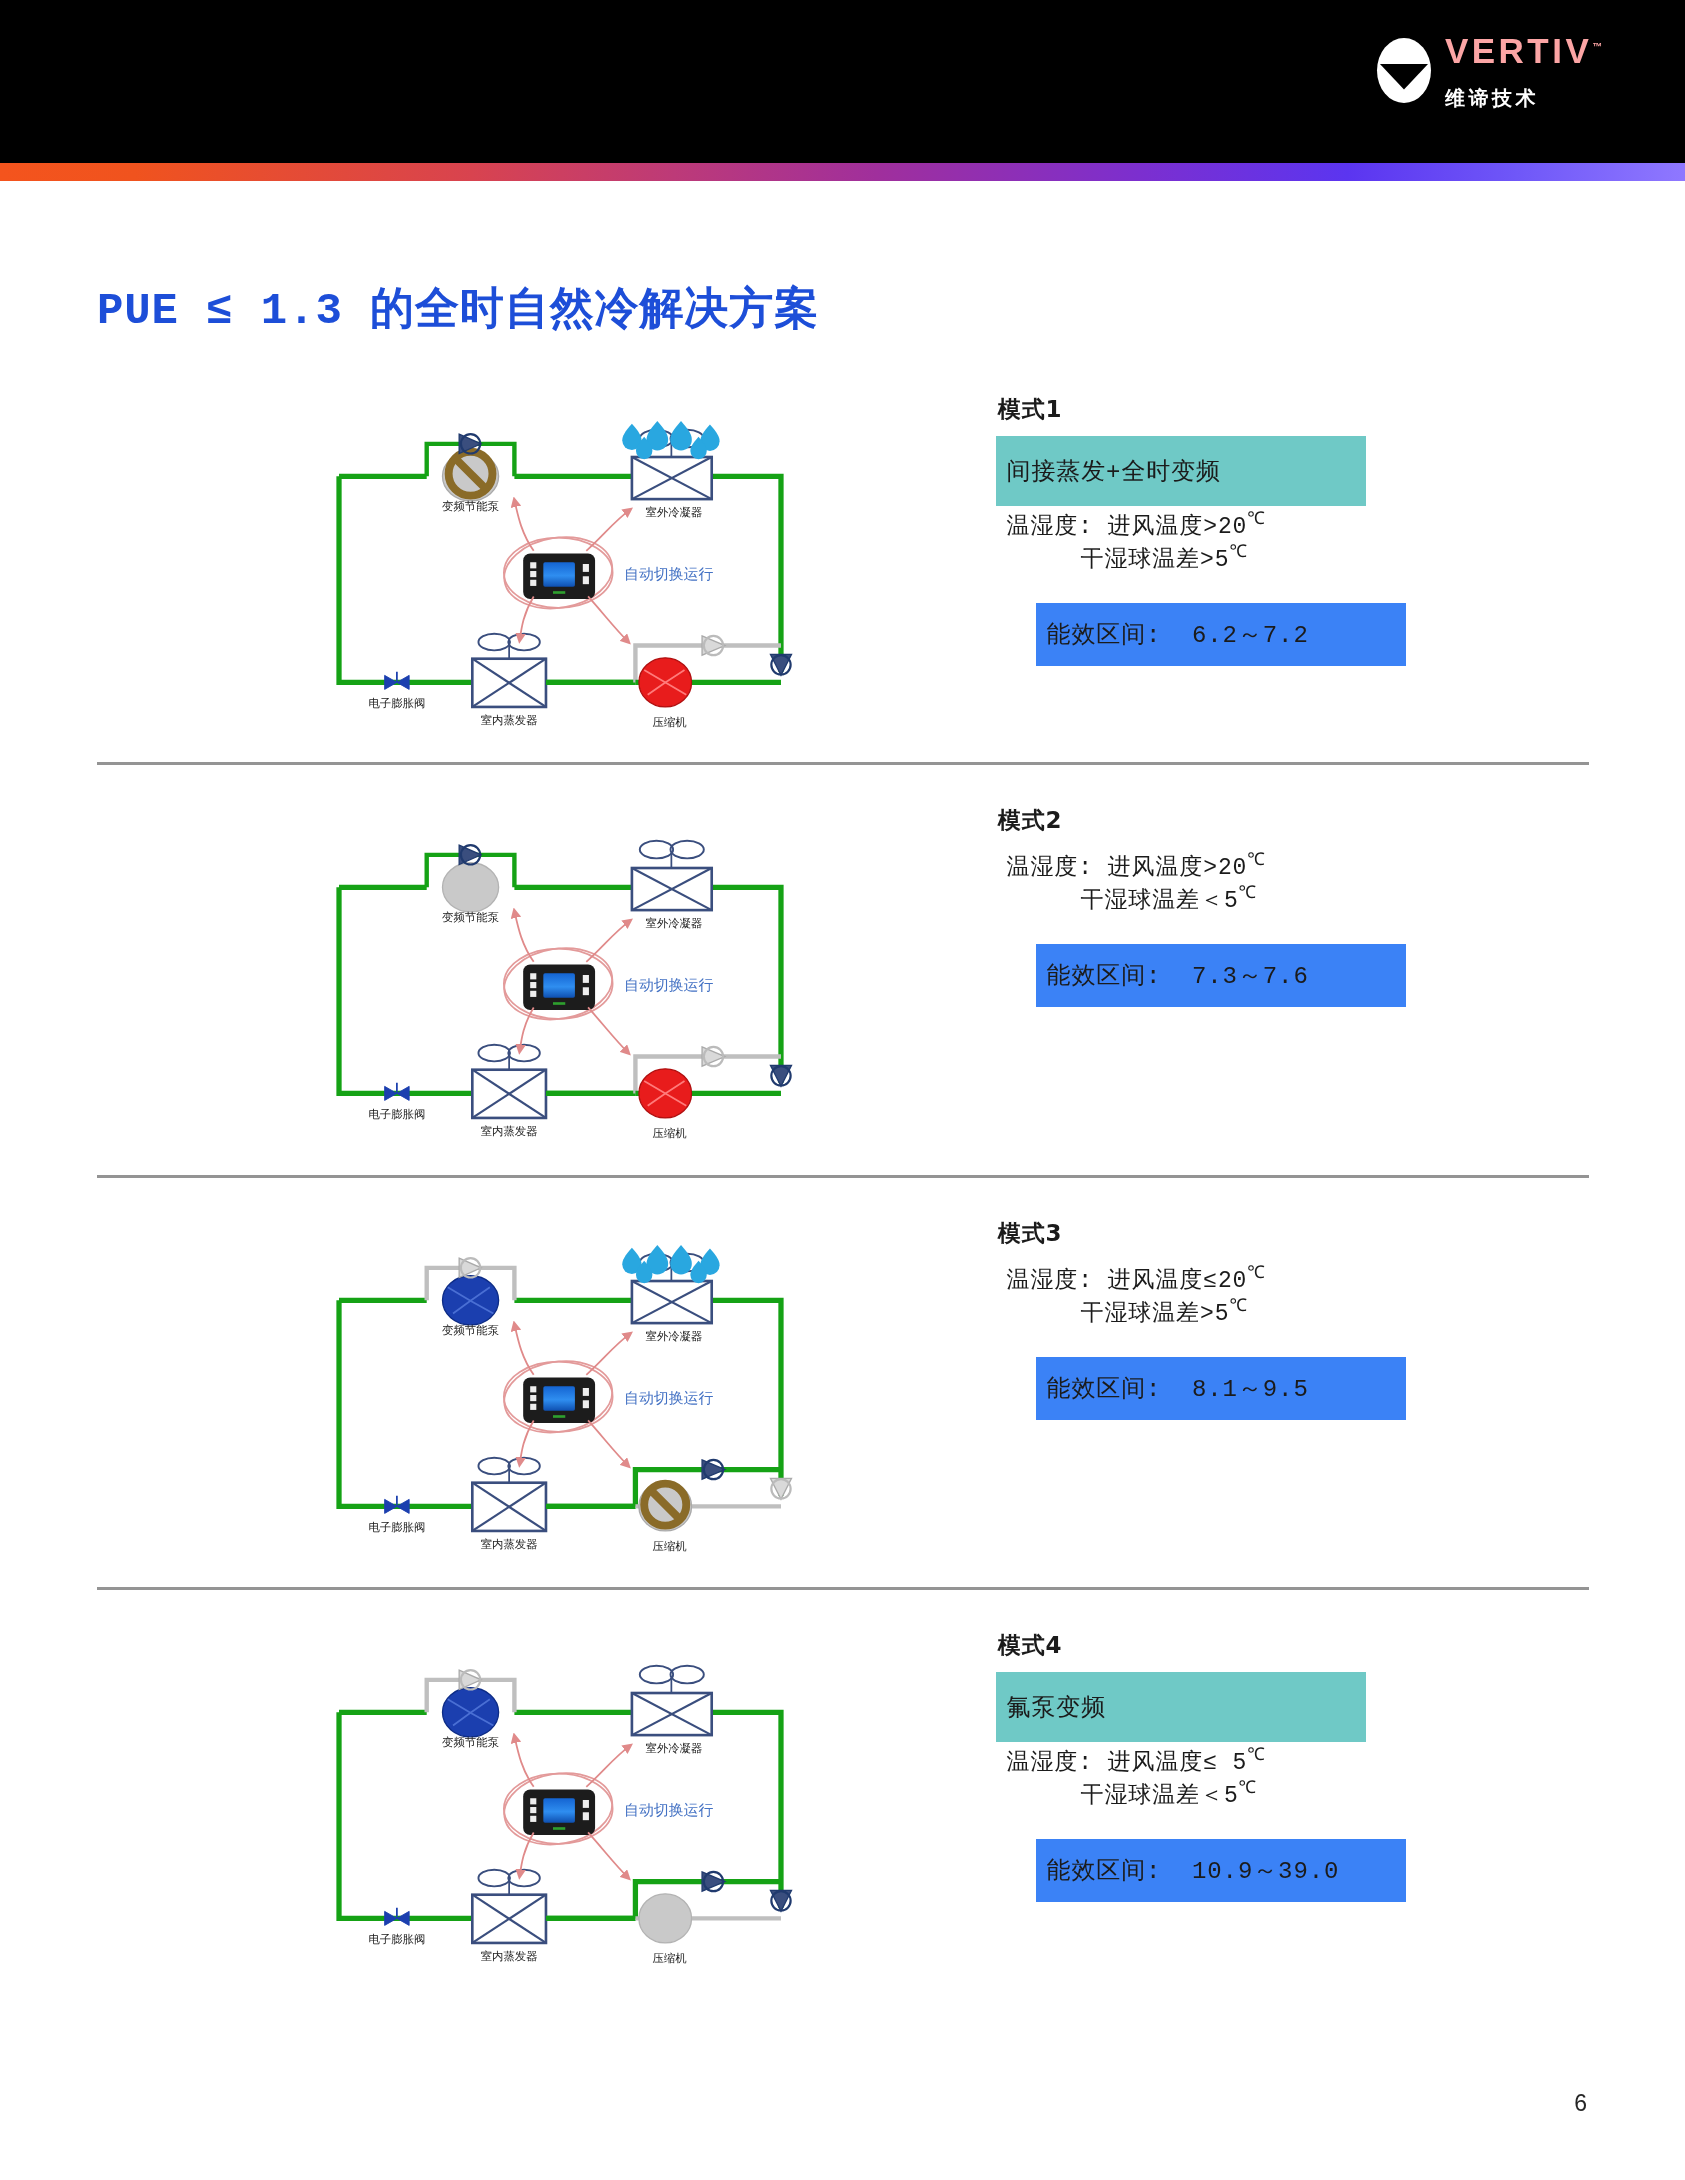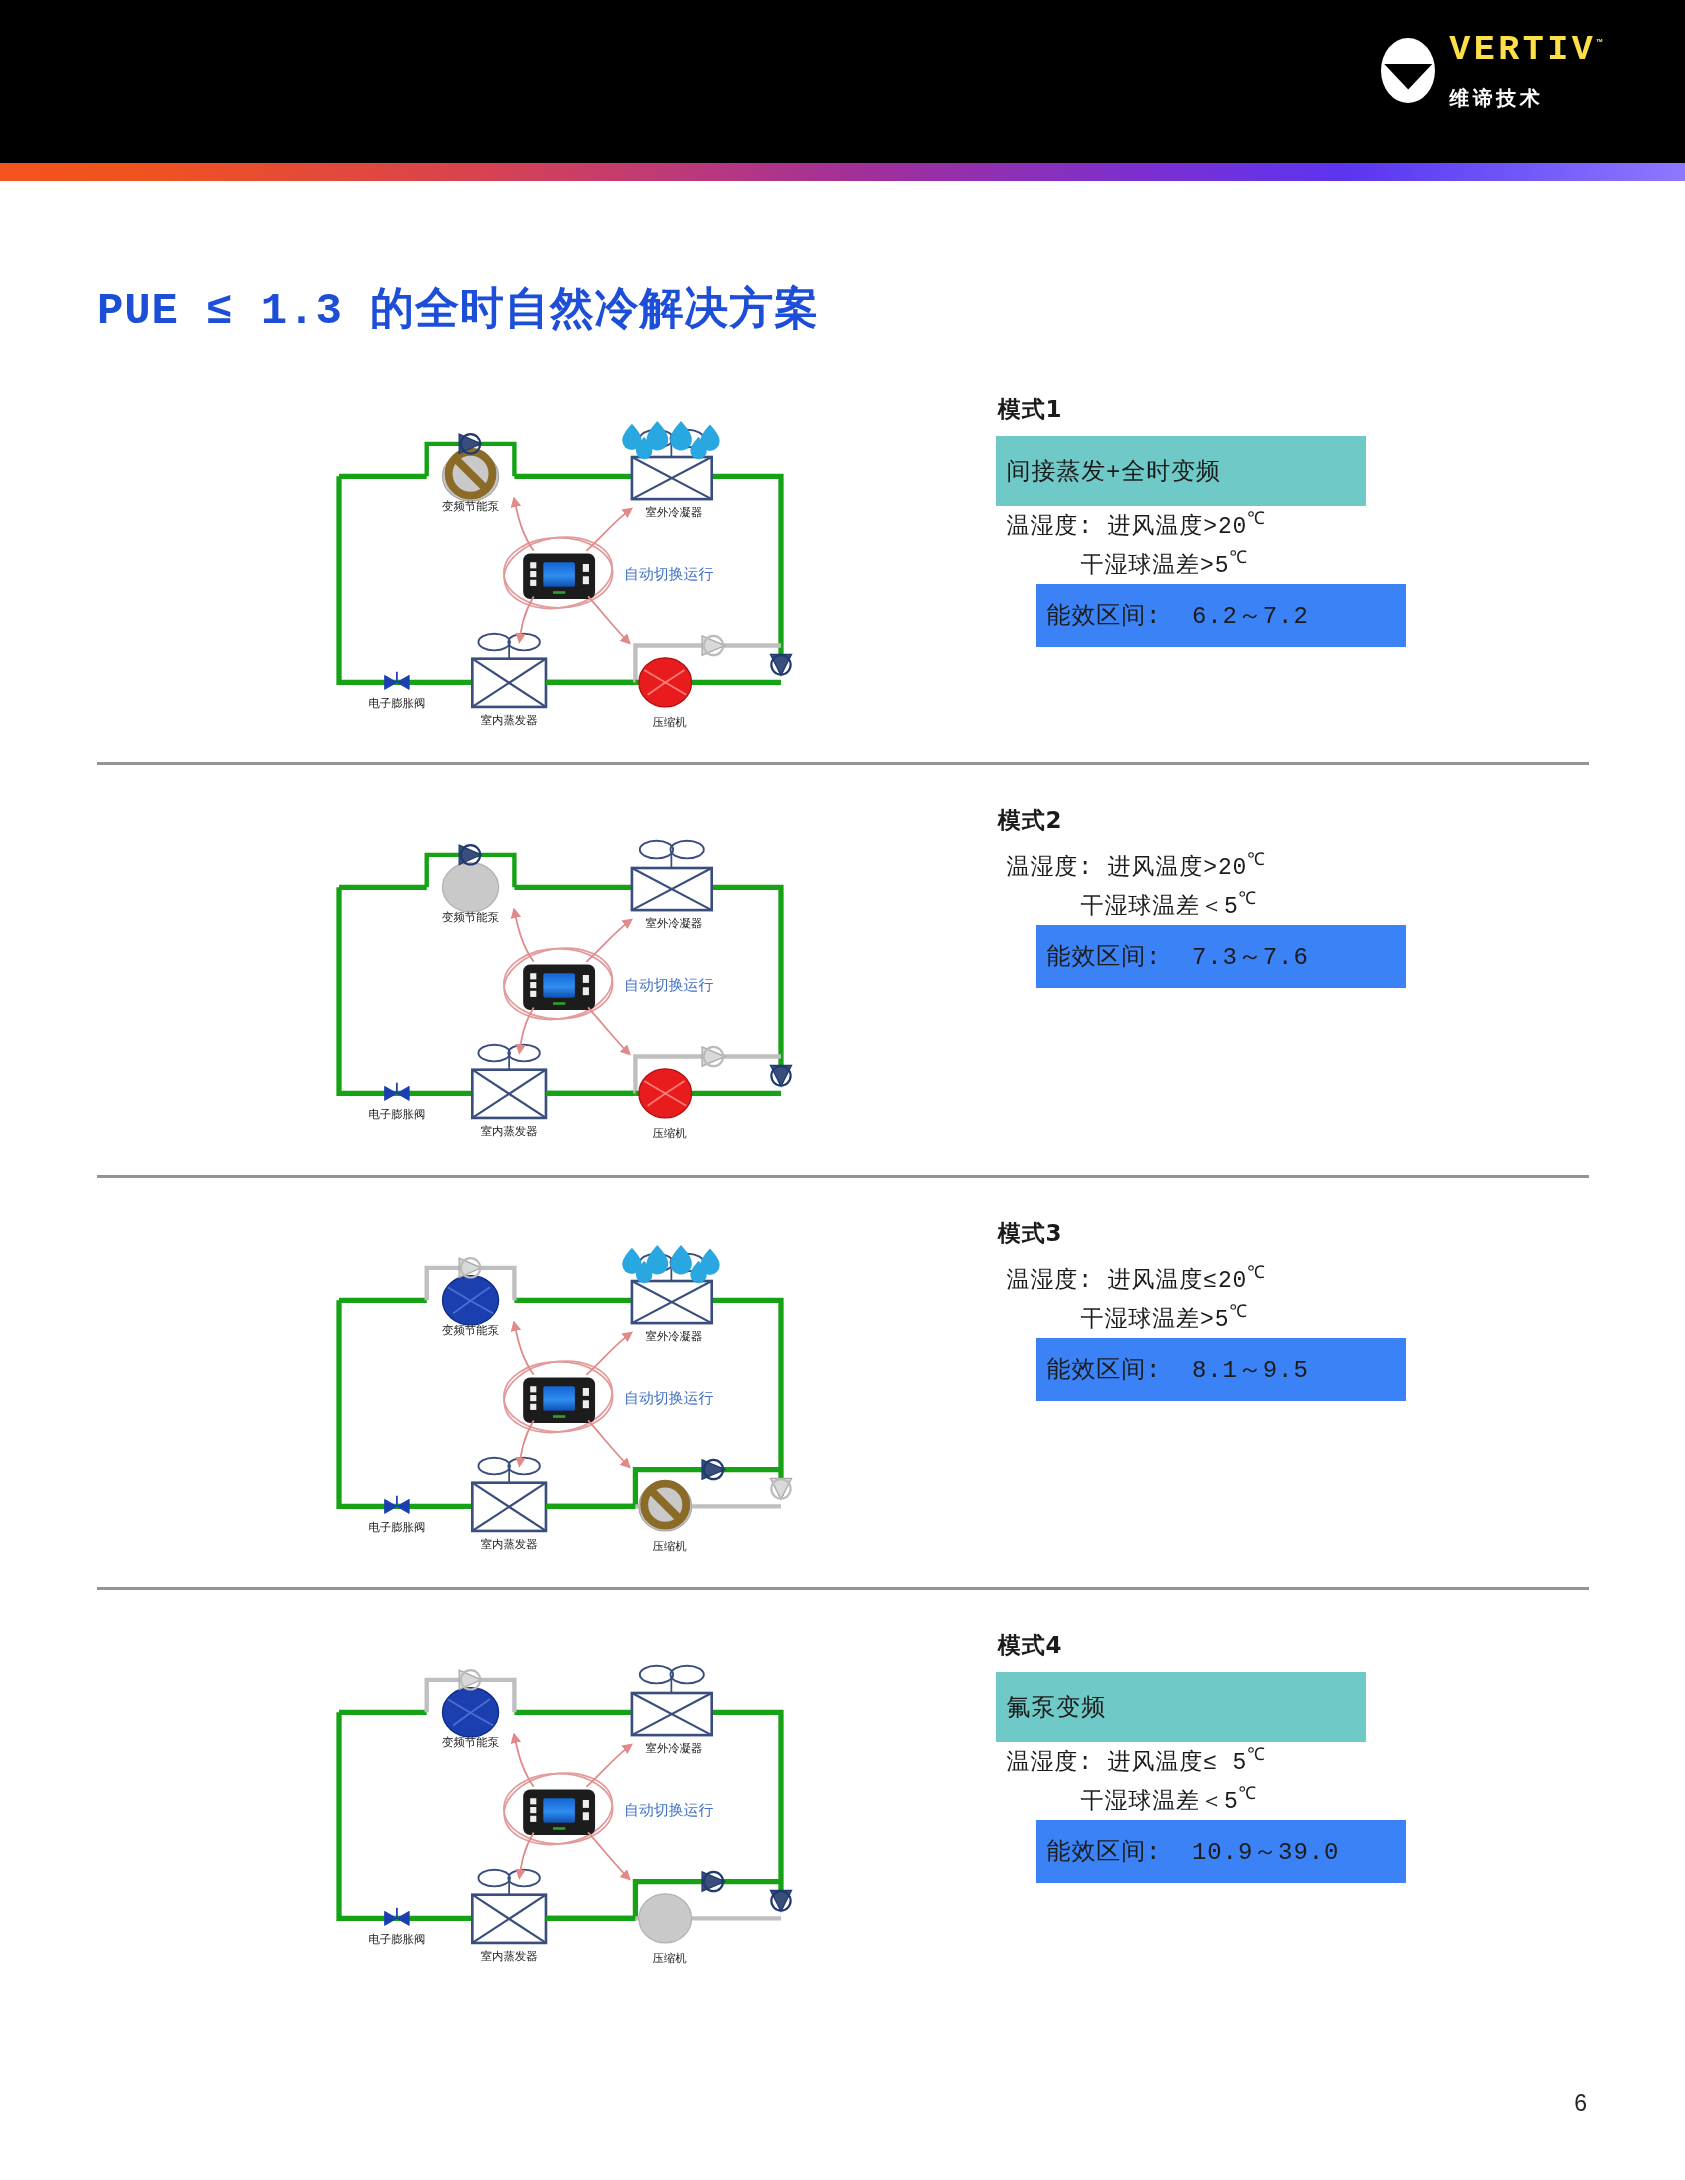--- a/index.html
+++ b/index.html
@@ -31,22 +31,22 @@
     position:absolute;left:0;top:0;width:54px;height:65px;
     background:#ffffff;border-radius:50%;
   }
   .logo-mark .vcut{
     position:absolute;left:2.6px;top:25.5px;width:49px;height:26px;
     background:#000000;
     clip-path:polygon(0% 0%, 100% 0%, 50% 100%);
   }
   .logo-text{display:flex;flex-direction:column;align-items:flex-start;}
   .logo-word{
-    color:#fde047;font-size:35px;font-weight:bold;letter-spacing:3.5px;
-    line-height:1;font-family:Liberation Mono, monospace;
+    color:#fca5a5;font-size:35px;font-weight:bold;letter-spacing:3.5px;
+    line-height:1;font-family:Liberation Sans, sans-serif;
     position:relative;
   }
   .logo-tm{font-size:9.7px;vertical-align:super;letter-spacing:0;}
   .logo-cn{
     color:#ffffff;font-size:20px;letter-spacing:3.5px;margin-top:20px;line-height:1;
     font-family:"DejaVu Sans","Liberation Sans",sans-serif;font-weight:700;
   }
 
   
   .page-title{
@@ -80,21 +80,21 @@
     font-family:"DejaVu Sans","Liberation Sans",sans-serif;
   }
   .band{
     box-sizing:border-box;width:370px;
     display:flex;align-items:center;
     padding-left:10.5px;
     font-size:24px;color:#1b1b1b;letter-spacing:0.9px;
     font-family:Liberation Mono, monospace;
   }
   .band-mode{background:#6FC9C6;height:70px;}
-  .band-cond{background:#ffffff;height:78px;padding-top:5.3px;align-items:flex-start;flex-direction:column;justify-content:space-between;}
+  .band-cond{background:#ffffff;height:97px;padding-top:5.3px;align-items:flex-start;flex-direction:column;justify-content:flex-start;}
   .band-eff{background:#3b82f6;height:63px;margin-left:40px;}
   .cond-line{line-height:1.45;font-size:23px;white-space:nowrap;}
   .cond-line.indent{padding-left:74px;}
   .deg{font-size:17.6px;vertical-align:super;line-height:0;}
 
   
   .schem{
     position:absolute;left:323px;top:7px;width:474px;height:342px;
   }
   .schem svg{display:block;}

